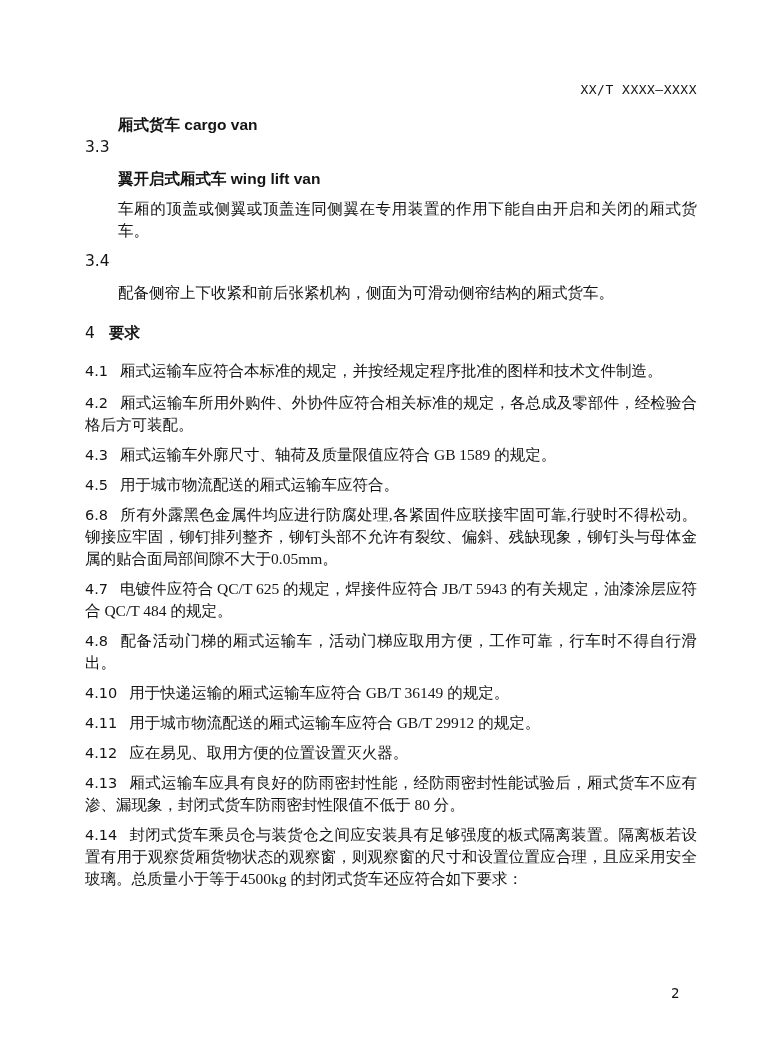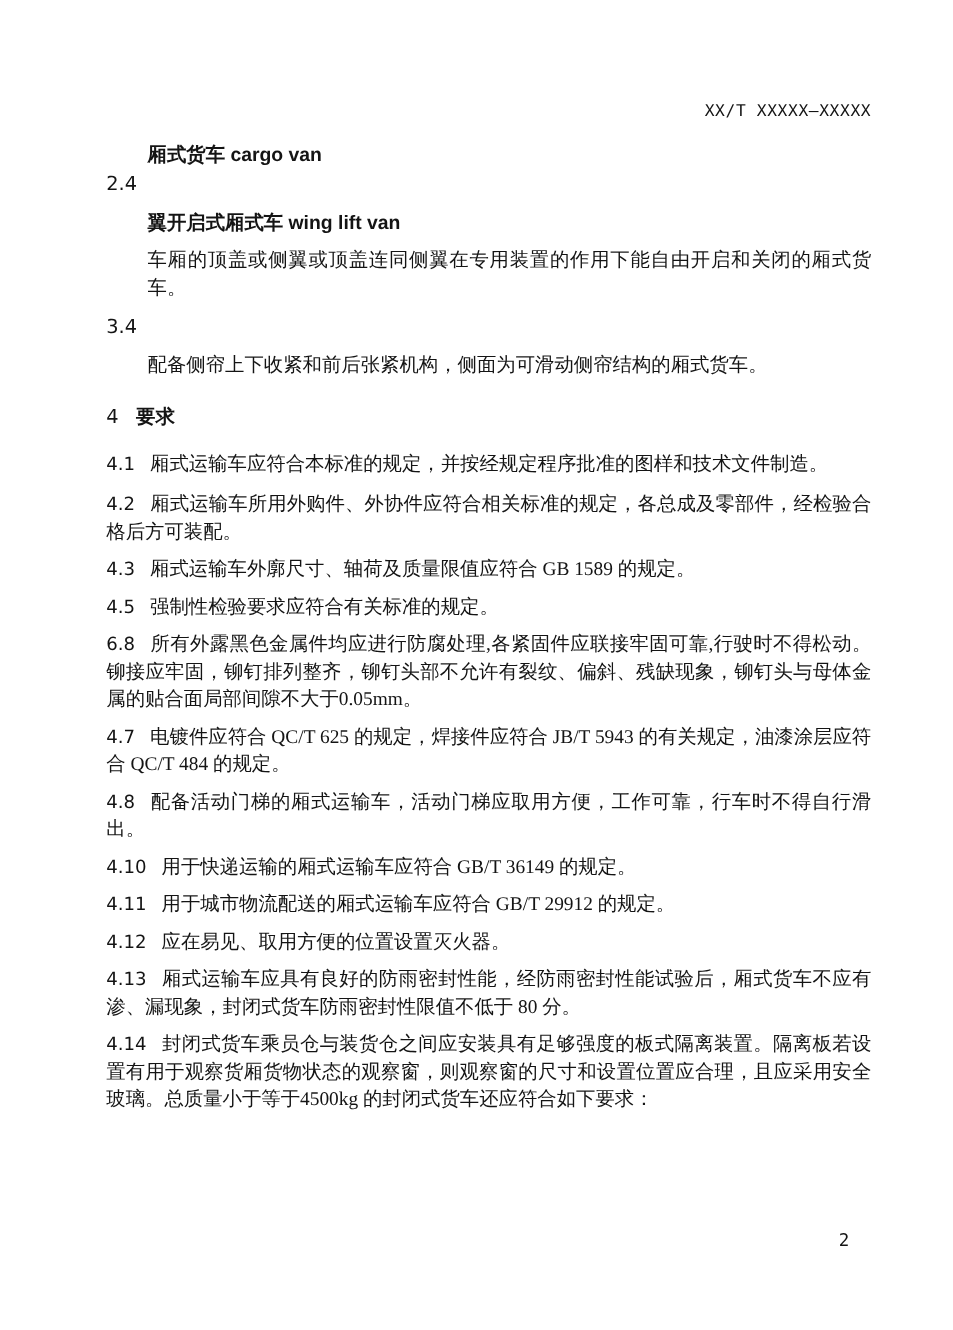--- a/index.html
+++ b/index.html
@@ -67,39 +67,39 @@
     left: 671px;
     font-size: 14px;
     font-family: "DejaVu Sans Mono", "Liberation Mono", monospace;
   }
 </style>
 </head>
 <body>
 
 <div class="page">
 
-  <p class="doc-header">XX/T XXXXX—XXXXX</p>
+  <p class="doc-header">XX/T XXXX—XXXX</p>
 
   <p class="line term-title mb0">厢式货车 cargo van</p>
 
-  <p class="line clause-num-standalone mb10">2.4</p>
+  <p class="line clause-num-standalone mb10">3.3</p>
   <p class="line term-title">翼开启式厢式车 wing lift van</p>
   <p class="line term-def">车厢的顶盖或侧翼或顶盖连同侧翼在专用装置的作用下能自由开启和关闭的厢式货车。</p>
 
   <p class="line clause-num-standalone mb10">3.4</p>
   <p class="line term-def mb18">配备侧帘上下收紧和前后张紧机构，侧面为可滑动侧帘结构的厢式货车。</p>
 
   <p class="section-heading">
     <span class="sec-num">4</span><span>要求</span>
   </p>
 
   <p class="line mb10"><span class="cnum">4.1</span><span>厢式运输车应符合本标准的规定，并按经规定程序批准的图样和技术文件制造。</span></p>
   <p class="line"><span class="cnum">4.2</span><span>厢式运输车所用外购件、外协件应符合相关标准的规定，各总成及零部件，经检验合格后方可装配。</span></p>
   <p class="line"><span class="cnum">4.3</span><span>厢式运输车外廓尺寸、轴荷及质量限值应符合 GB 1589 的规定。</span></p>
-  <p class="line"><span class="cnum">4.5</span><span>强制性检验要求应符合有关标准的规定。</span></p>
+  <p class="line"><span class="cnum">4.5</span><span>用于城市物流配送的厢式运输车应符合。</span></p>
   <p class="line"><span class="cnum">6.8</span><span>所有外露黑色金属件均应进行防腐处理,各紧固件应联接牢固可靠,行驶时不得松动。铆接应牢固，铆钉排列整齐，铆钉头部不允许有裂纹、偏斜、残缺现象，铆钉头与母体金属的贴合面局部间隙不大于0.05mm。</span></p>
   <p class="line"><span class="cnum">4.7</span><span>电镀件应符合 QC/T 625 的规定，焊接件应符合 JB/T 5943 的有关规定，油漆涂层应符合 QC/T 484 的规定。</span></p>
   <p class="line"><span class="cnum">4.8</span><span>配备活动门梯的厢式运输车，活动门梯应取用方便，工作可靠，行车时不得自行滑出。</span></p>
   <p class="line"><span class="cnum">4.10</span><span>用于快递运输的厢式运输车应符合 GB/T 36149 的规定。</span></p>
   <p class="line"><span class="cnum">4.11</span><span>用于城市物流配送的厢式运输车应符合 GB/T 29912 的规定。</span></p>
   <p class="line"><span class="cnum">4.12</span><span>应在易见、取用方便的位置设置灭火器。</span></p>
   <p class="line"><span class="cnum">4.13</span><span>厢式运输车应具有良好的防雨密封性能，经防雨密封性能试验后，厢式货车不应有渗、漏现象，封闭式货车防雨密封性限值不低于 80 分。</span></p>
   <p class="line"><span class="cnum">4.14</span><span>封闭式货车乘员仓与装货仓之间应安装具有足够强度的板式隔离装置。隔离板若设置有用于观察货厢货物状态的观察窗，则观察窗的尺寸和设置位置应合理，且应采用安全玻璃。总质量小于等于4500kg 的封闭式货车还应符合如下要求：</span></p>
 
   <div class="page-number">2</div>

